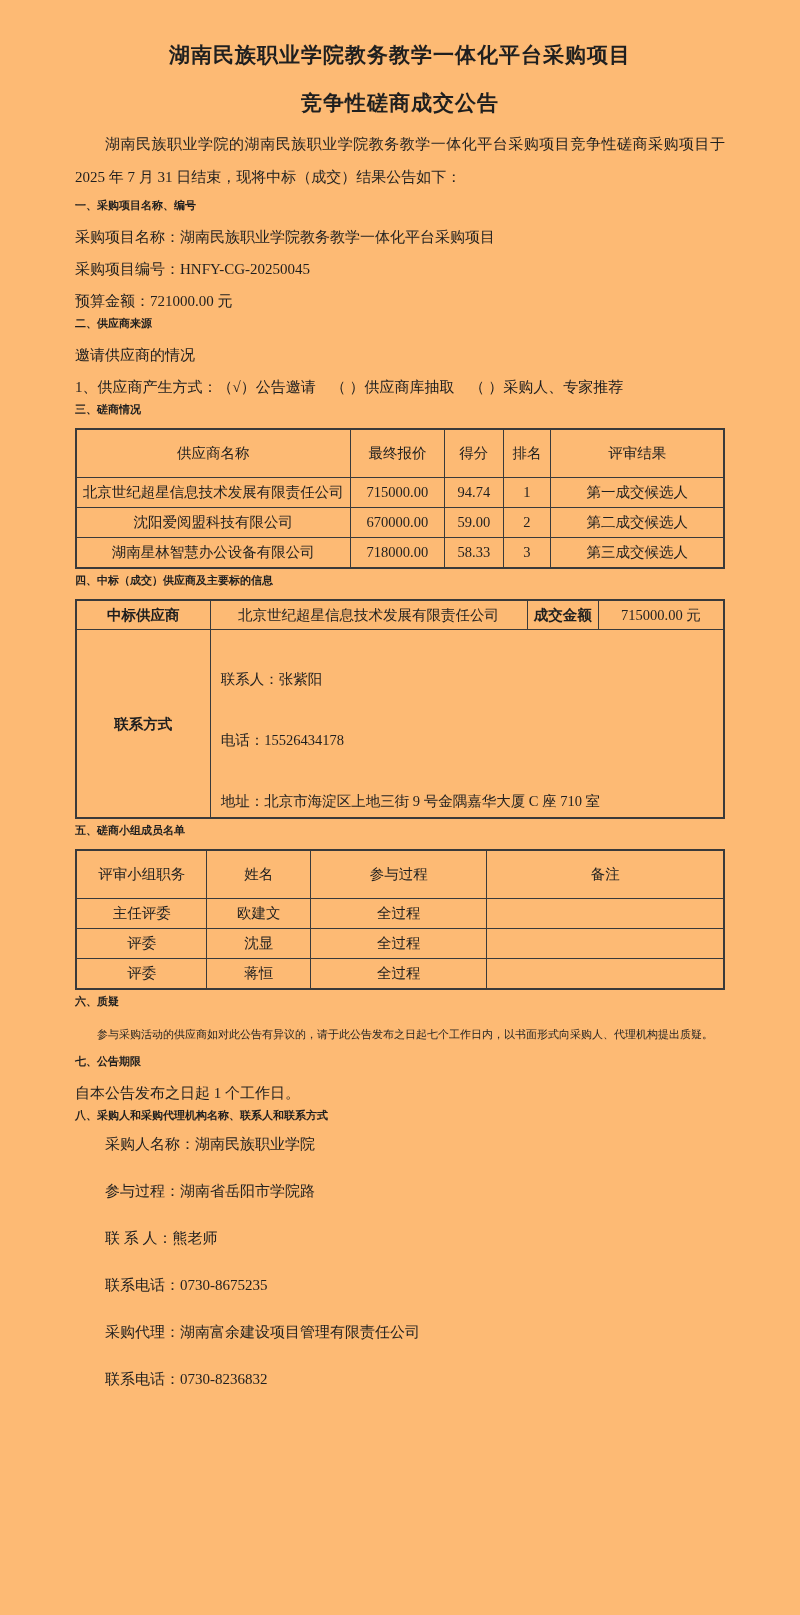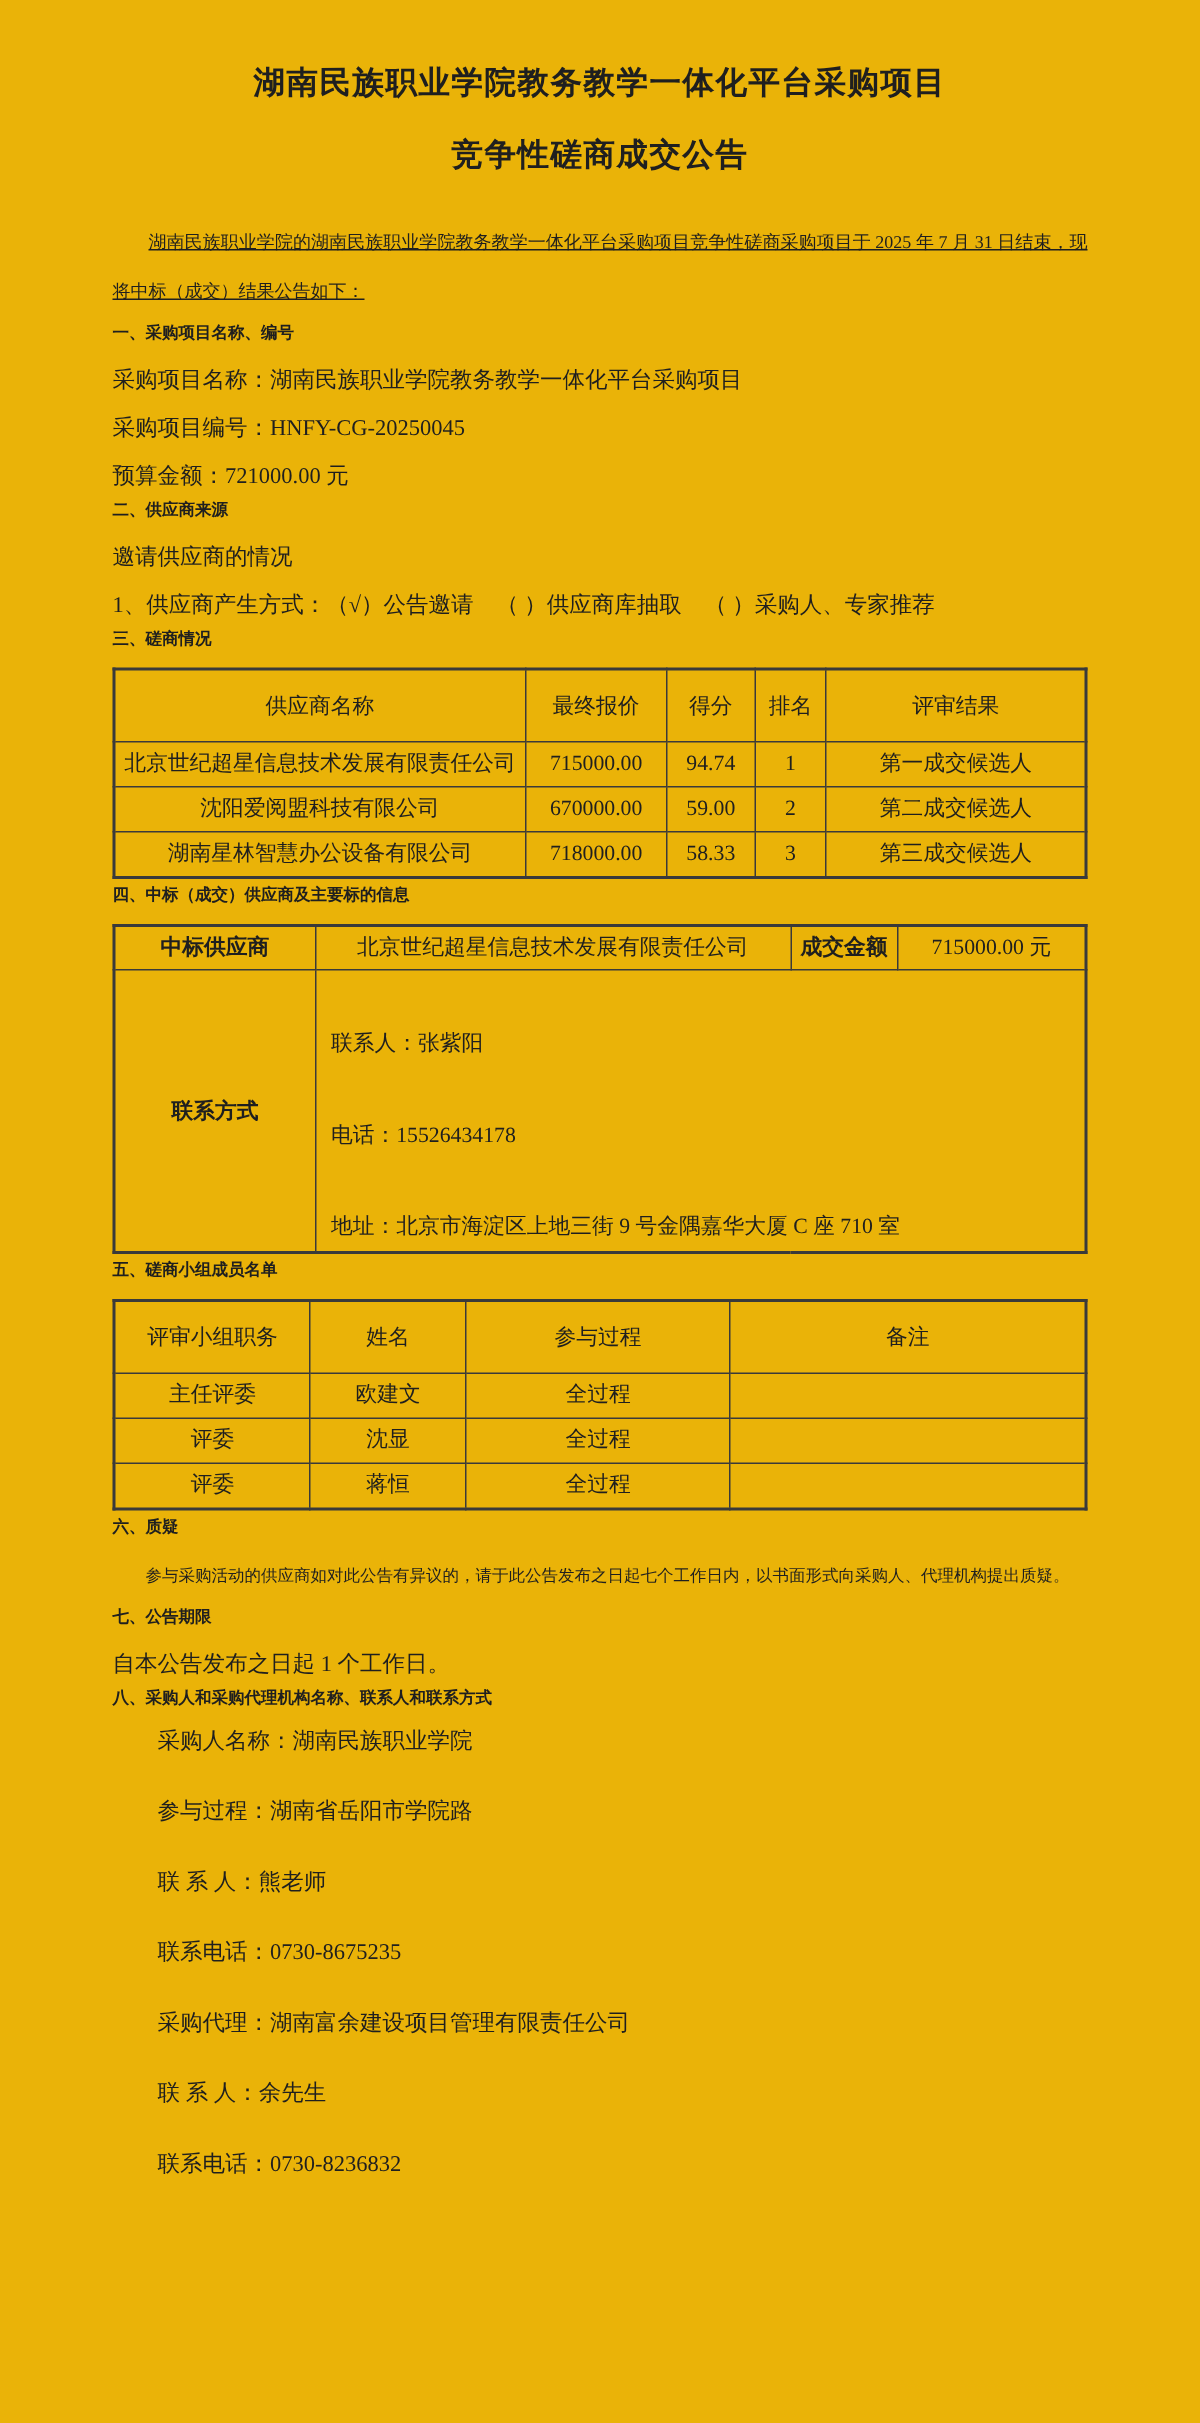--- a/index.html
+++ b/index.html
@@ -3,41 +3,40 @@
 <meta charset="utf-8">
 <style>
   html, body { margin: 0; padding: 0; background: #ffffff; }
   .page {
     position: relative;
     width: 800px;
     height: 1615px;
     box-sizing: border-box;
     margin: 0 auto;
     padding: 38px 75px 0 75px;
-    background: #eab308;
+    background: #fdba74;
     font-family: "Liberation Serif", "DejaVu Serif", serif;
     color: #1f1f1f;
     overflow: hidden;
   }
   .doc-title {
     text-align: center;
     font-size: 21px;
     font-weight: bold;
     line-height: 34px;
     letter-spacing: 1px;
   }
   .doc-title.second { margin-top: 14px; }
   p { margin: 0; }
   .intro {
-    margin-top: 25px;
-    font-size: 12px;
+    margin-top: 8px;
+    font-size: 15px;
     line-height: 33px;
     text-align: justify;
     text-indent: 2em;
-    text-decoration: underline;
   }
   h2.sec {
     margin: 0;
     font-size: 11px;
     font-weight: bold;
     line-height: 22px;
   }
   .mt28 { margin-top: 28px; }
   .mt22 { margin-top: 22px; }
   .mt18 { margin-top: 18px; }
@@ -220,17 +219,16 @@
   <h2 class="sec mt18">七、公告期限</h2>
   <p class="line mt16">自本公告发布之日起 1 个工作日。</p>
 
   <h2 class="sec mt22">八、采购人和采购代理机构名称、联系人和联系方式</h2>
   <div class="indent-items">
     <p class="item first">采购人名称：湖南民族职业学院</p>
     <p class="item">参与过程：湖南省岳阳市学院路</p>
     <p class="item">联 系 人：熊老师</p>
     <p class="item">联系电话：0730-8675235</p>
     <p class="item">采购代理：湖南富余建设项目管理有限责任公司</p>
-    <p class="item">联 系 人：余先生</p>
     <p class="item">联系电话：0730-8236832</p>
   </div>
 
 </div>
 
 </body></html>

